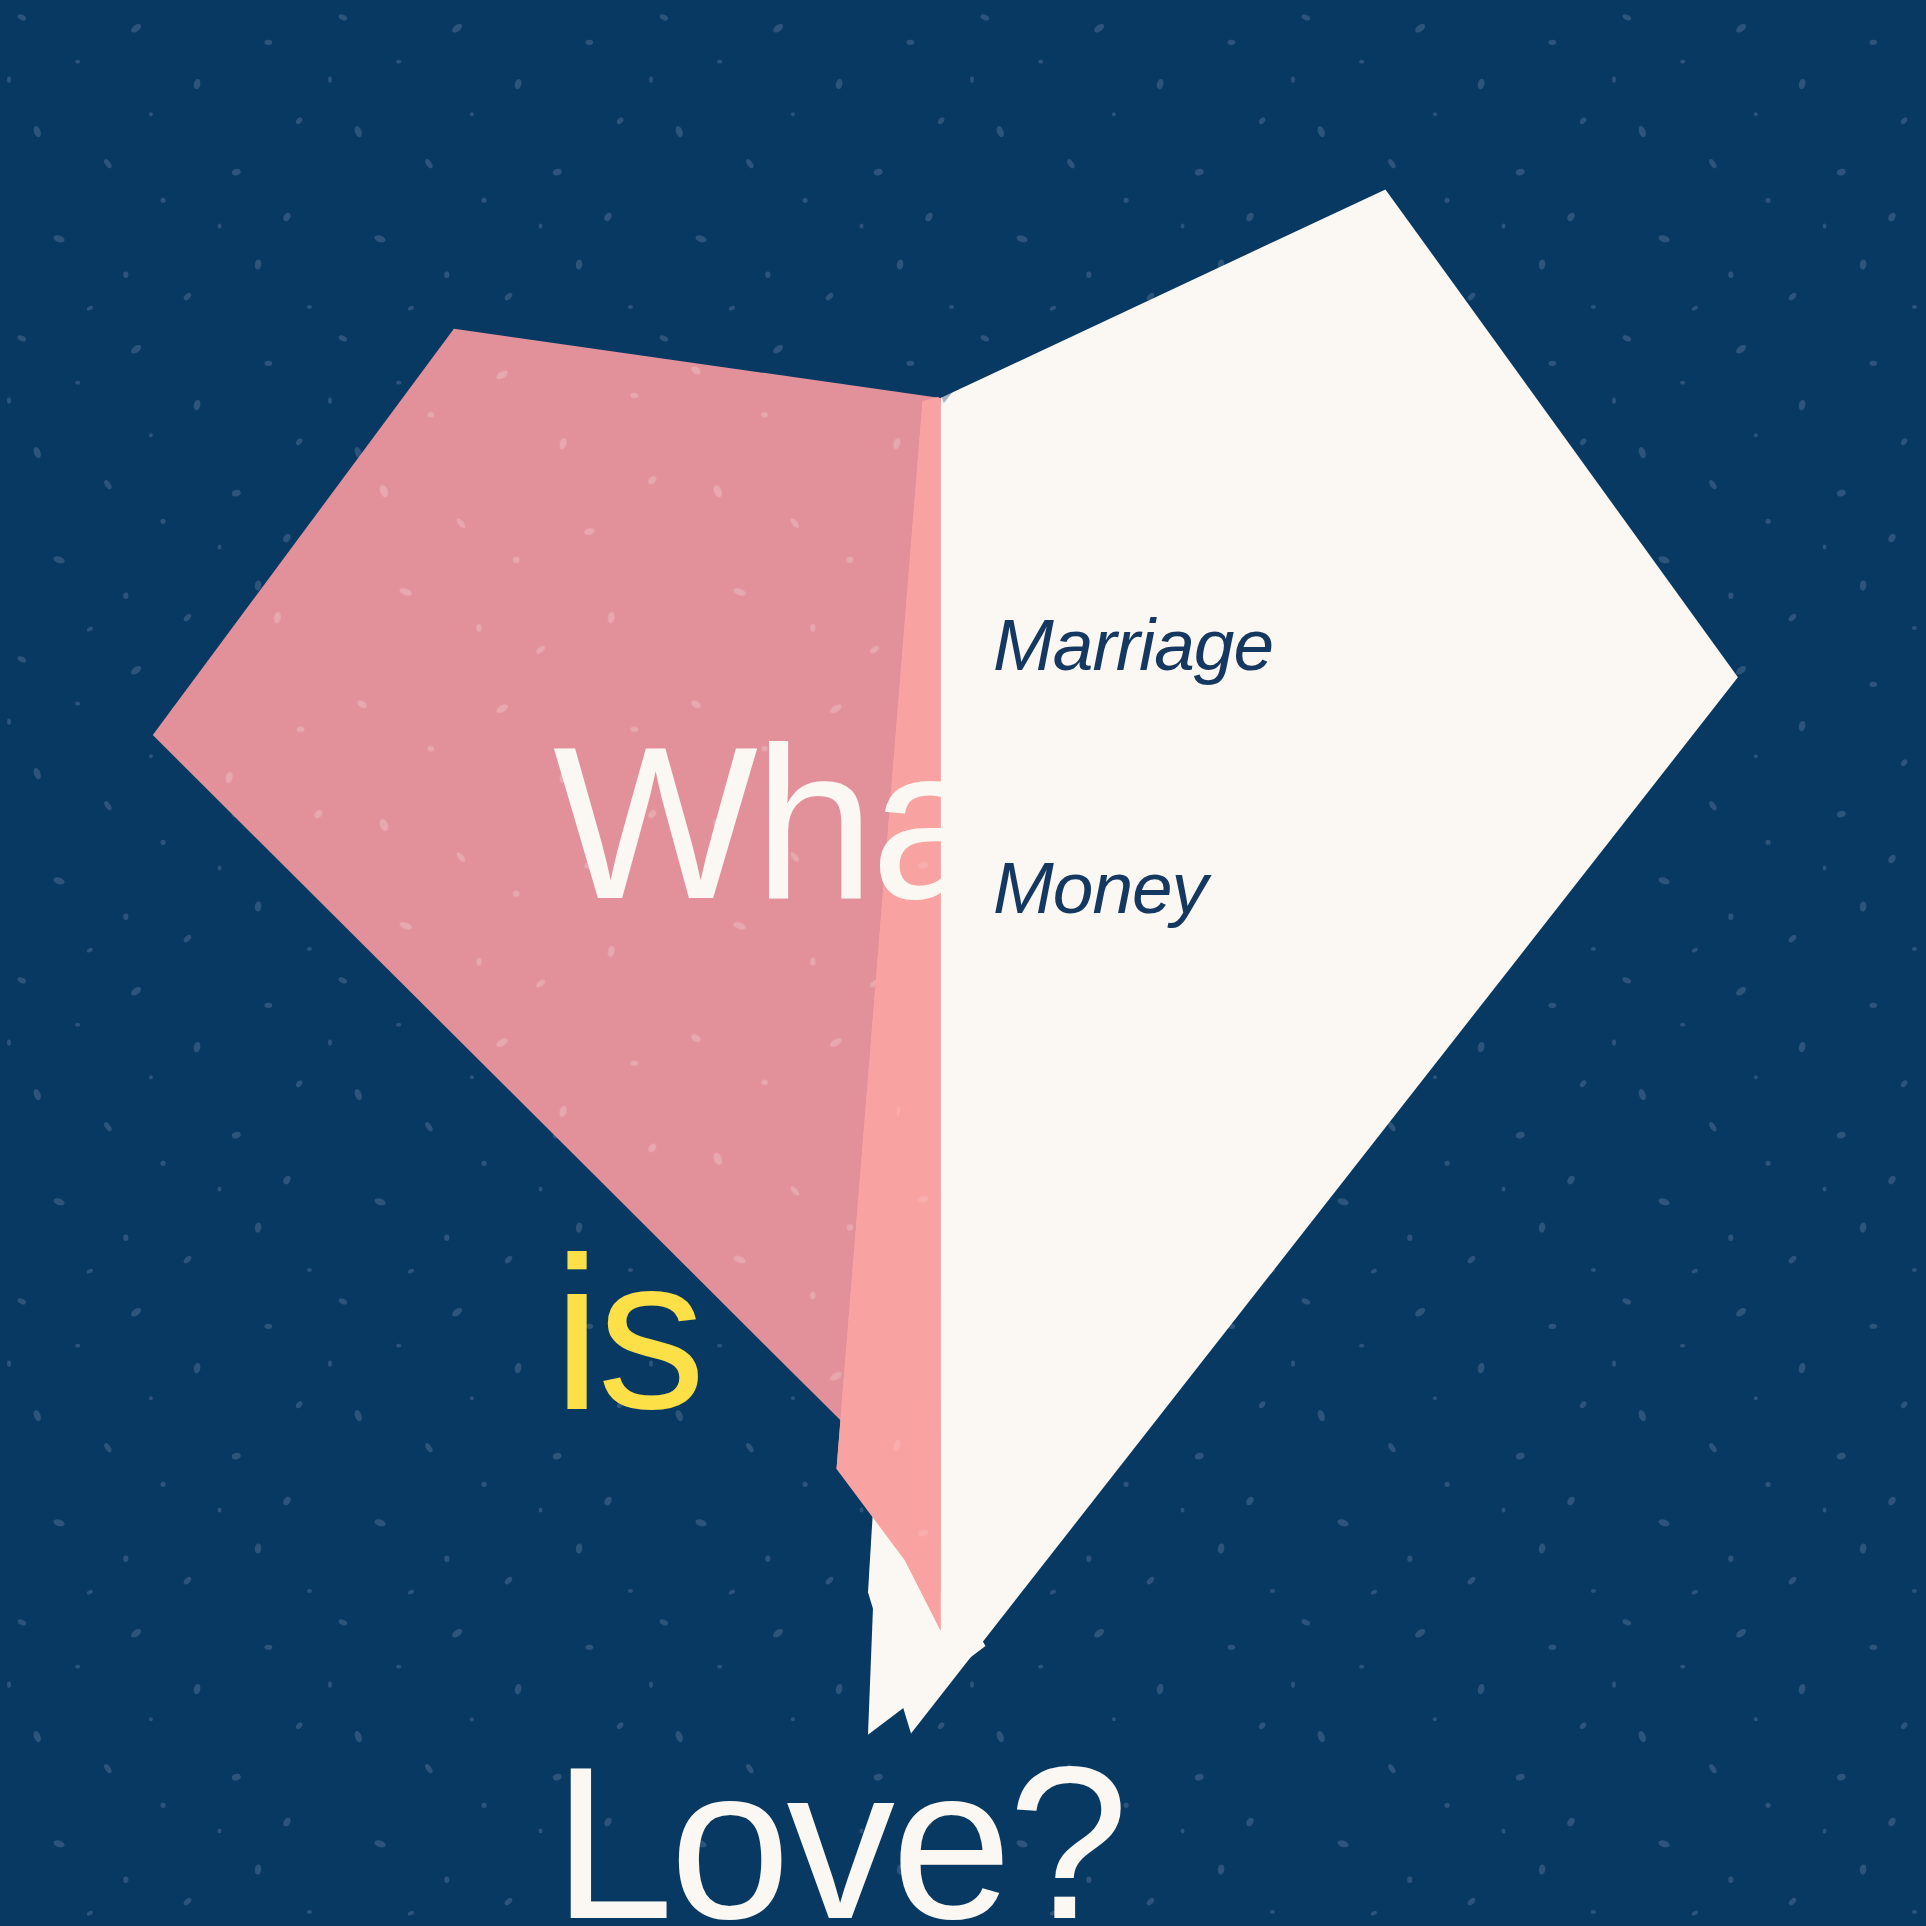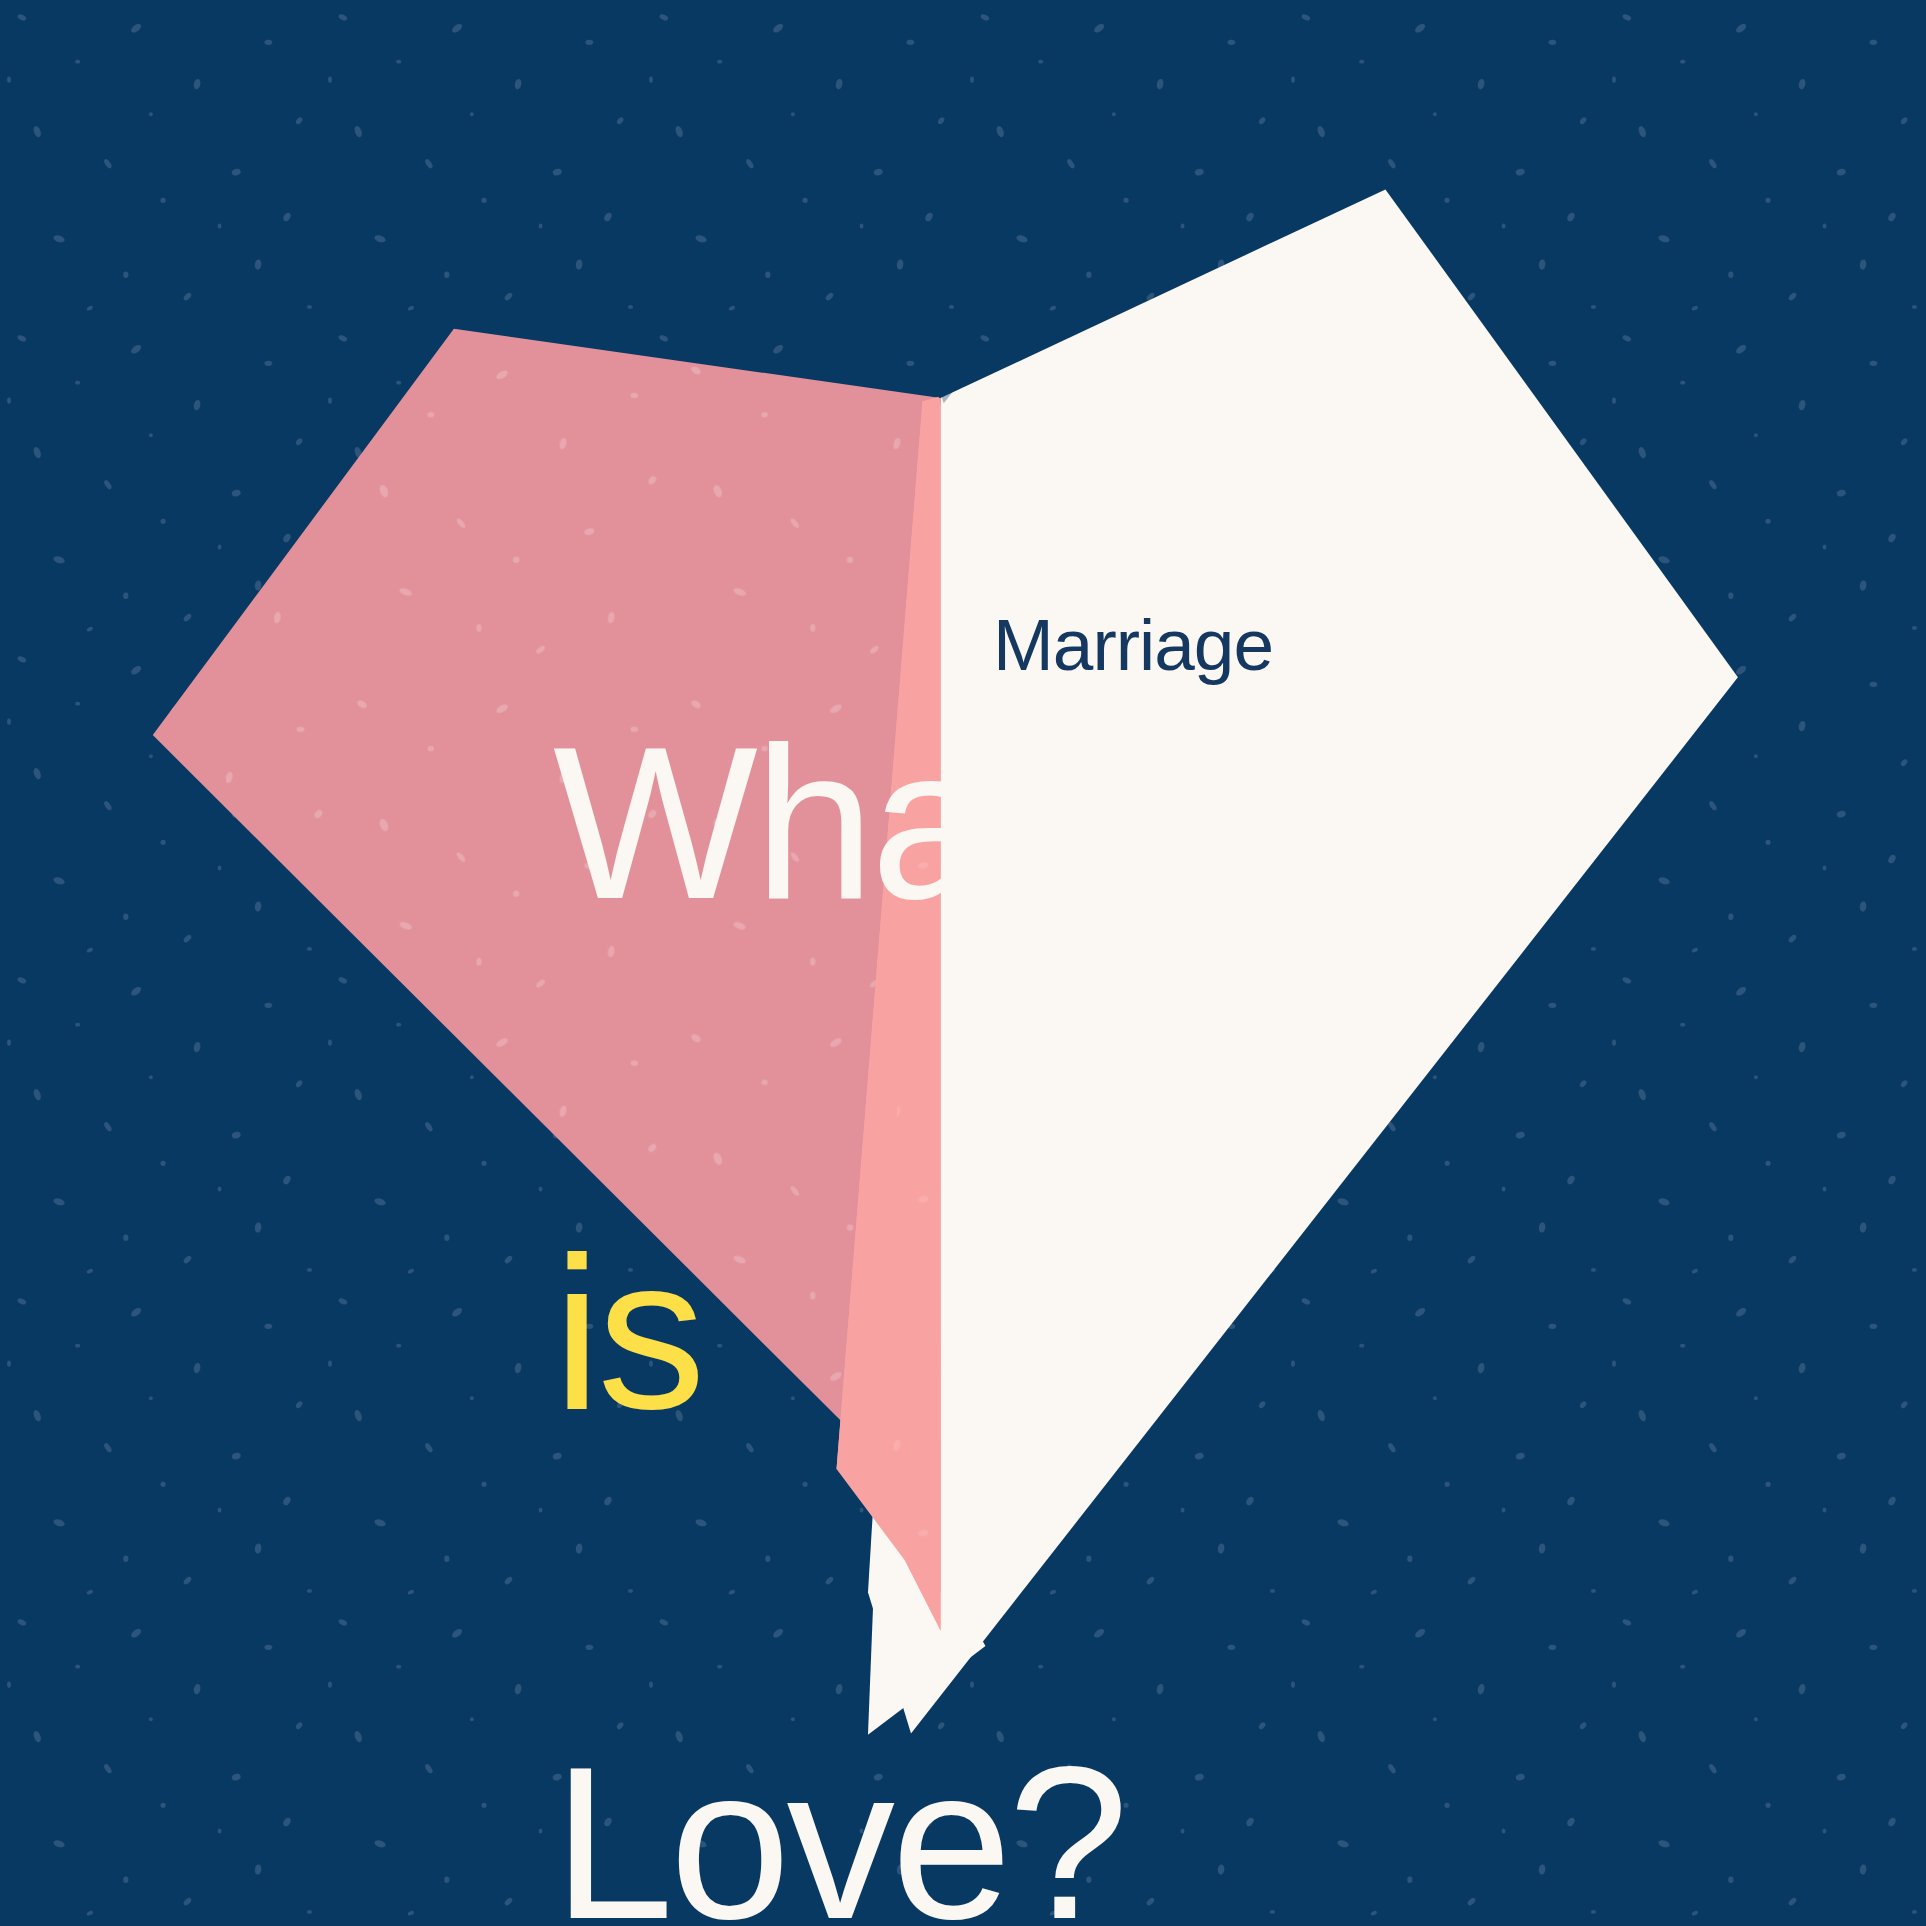--- a/index.html
+++ b/index.html
@@ -28,21 +28,21 @@
 
   
   #topics{
     left:993px; top:442px; width:578px;
     font-size:73px;
     line-height:81px;
     font-weight:400;
     letter-spacing:-1px;
     color:#14385f;
   }
-  #topics .item{display:block;}
+  #topics .item{display:block;font-style:italic;}
 </style>
 </head>
 <body>
 
 <div id="stage">
 
   <svg id="art" viewBox="0 0 3000 3000" aria-hidden="true">
 
     <defs>
 
@@ -119,19 +119,20 @@
   </svg>
 
   <div class="txt" id="headline">
     <span class="ln">What</span>
     <span class="ln navy">is</span>
     <span class="ln">Love?</span>
   </div>
 
   <div class="txt" id="topics">
     <span class="item">Marriage</span>
+    <span class="item">Money</span>
     
     
     
   </div>
 
 </div>
 
 
 </body></html>

